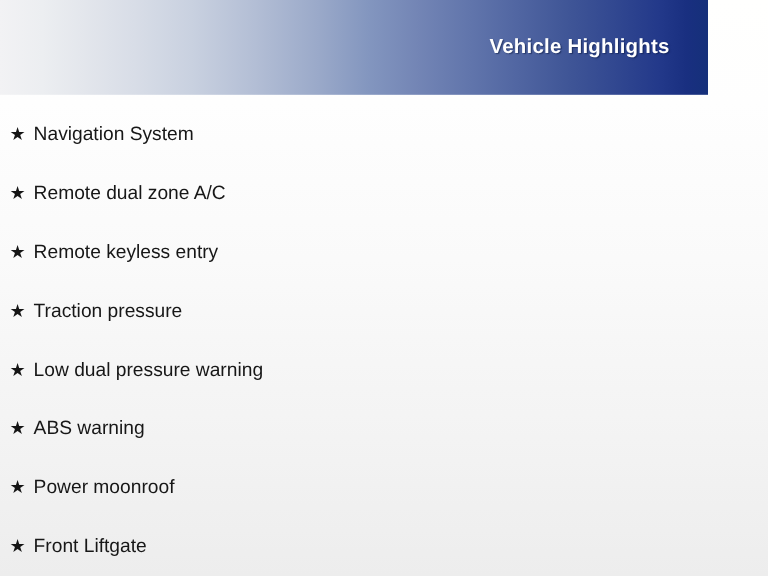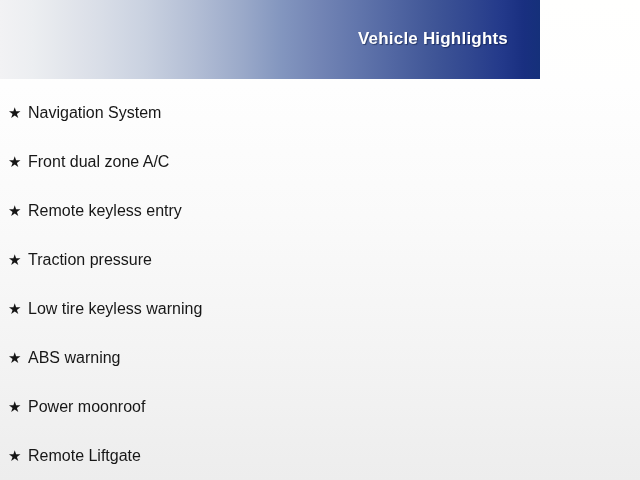--- a/index.html
+++ b/index.html
@@ -24,21 +24,21 @@
         #fafafa 45%,
         #f4f4f4 72%,
         #ededed 100%);
   }
 
   
   #header {
     position: absolute;
     left: 0;
     top: 0;
-    width: 540px;
+    width: 590px;
     height: 79px;
     background: linear-gradient(to right,
         #f2f2f4 0%,
         #eceef1 6%,
         #e3e6ec 12%,
         #d8dde7 19%,
         #c9d1e0 27%,
         #b3bed5 36%,
         #9aa9c9 45%,
         #8396bf 52%,
@@ -115,48 +115,48 @@
 
   <ul id="highlights-list">
 
     <li class="highlight-item">
       <span class="bullet-star">★</span>
       <span class="highlight-label">Navigation System</span>
     </li>
 
     <li class="highlight-item">
       <span class="bullet-star">★</span>
-      <span class="highlight-label">Front dual zone A/C</span>
+      <span class="highlight-label">Remote dual zone A/C</span>
     </li>
 
     <li class="highlight-item">
       <span class="bullet-star">★</span>
       <span class="highlight-label">Remote keyless entry</span>
     </li>
 
     <li class="highlight-item">
       <span class="bullet-star">★</span>
       <span class="highlight-label">Traction pressure</span>
     </li>
 
     <li class="highlight-item">
       <span class="bullet-star">★</span>
-      <span class="highlight-label">Low tire keyless warning</span>
+      <span class="highlight-label">Low dual pressure warning</span>
     </li>
 
     <li class="highlight-item">
       <span class="bullet-star">★</span>
       <span class="highlight-label">ABS warning</span>
     </li>
 
     <li class="highlight-item">
       <span class="bullet-star">★</span>
       <span class="highlight-label">Power moonroof</span>
     </li>
 
     <li class="highlight-item">
       <span class="bullet-star">★</span>
-      <span class="highlight-label">Remote Liftgate</span>
+      <span class="highlight-label">Front Liftgate</span>
     </li>
 
   </ul>
 
 </div>
 
 </body></html>

